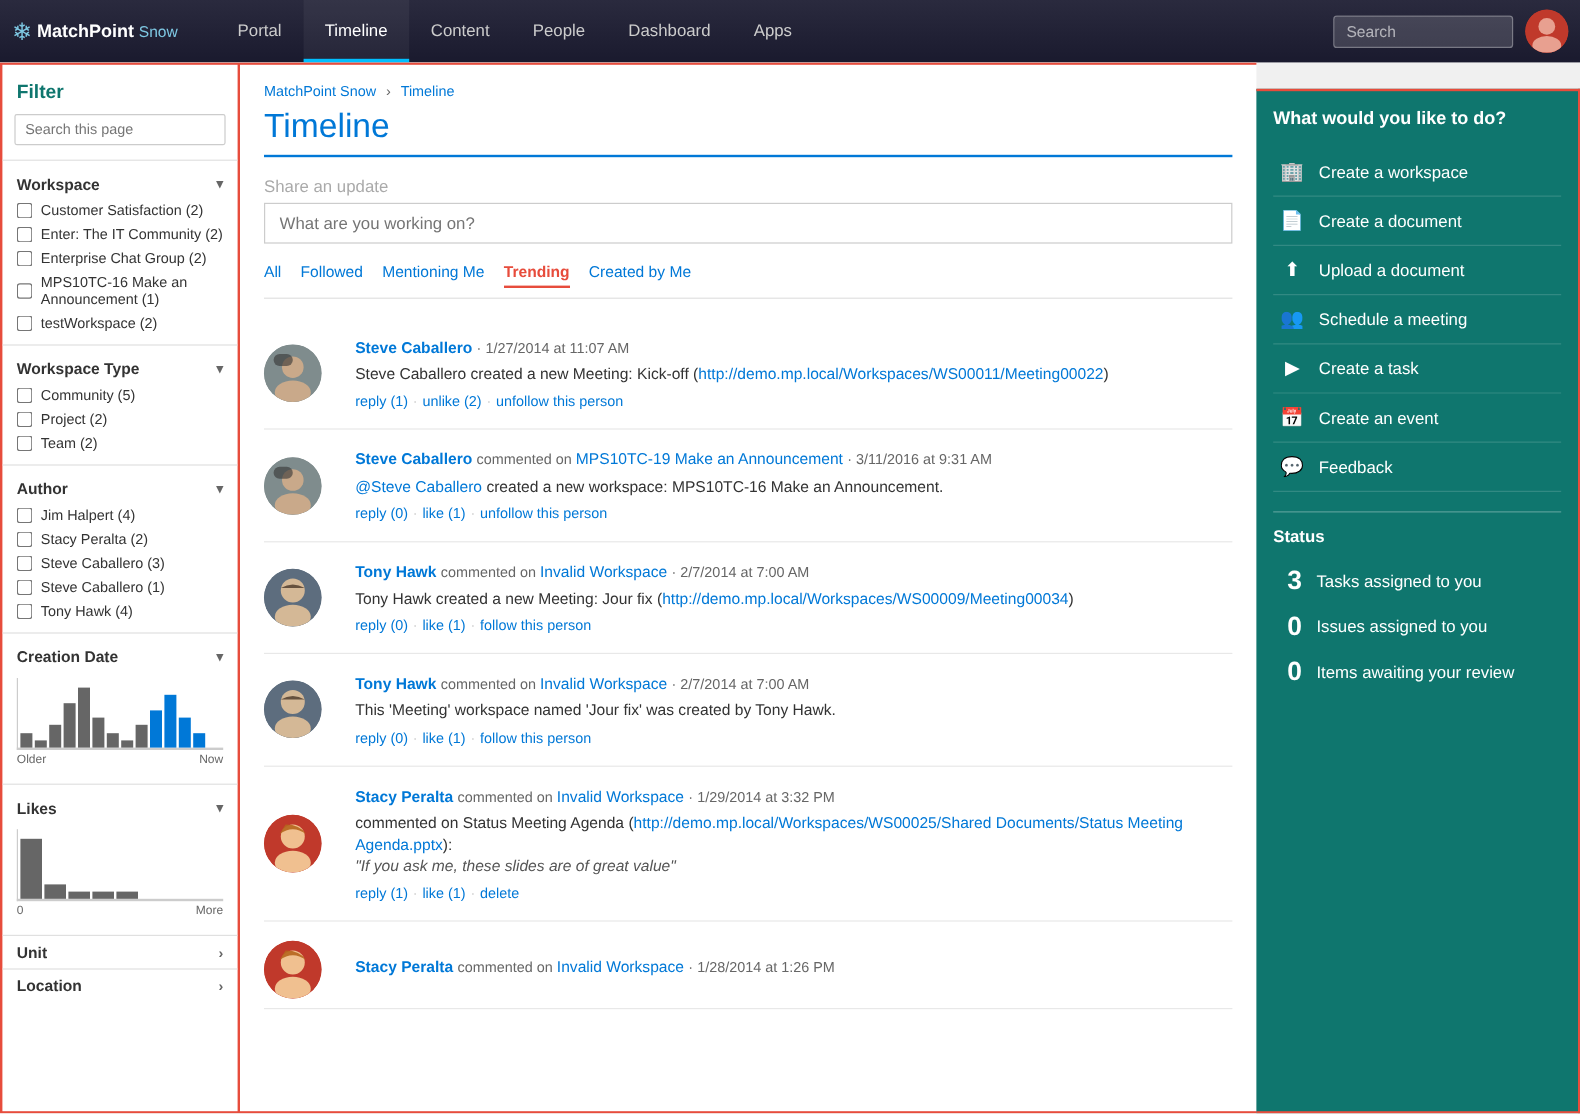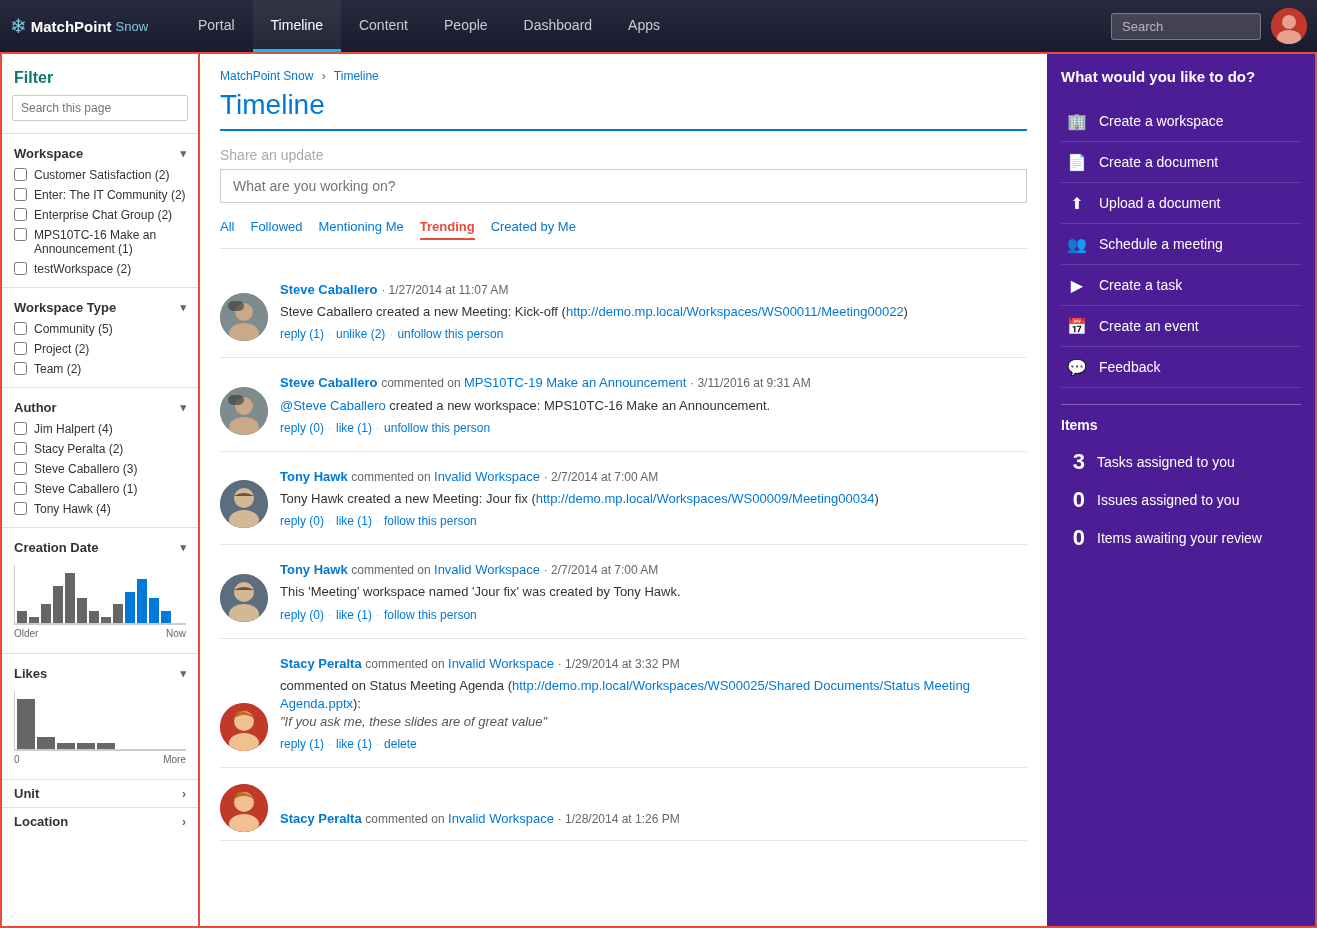--- a/index.html
+++ b/index.html
@@ -129,20 +129,21 @@
       font-weight: 600;
       font-size: 13px;
       color: #333;
     }
     .filter-section-header .chevron {
       font-size: 11px;
       color: #666;
     }
     .filter-item {
       display: flex;
+      align-items: center;
       gap: 7px;
       padding: 3px 12px;
       font-size: 12px;
       color: #333;
       cursor: pointer;
     }
     .filter-item input[type=checkbox] {
       cursor: pointer;
       width: 13px;
       height: 13px;
@@ -255,24 +256,24 @@
       font-weight: 600;
     }
 
     .timeline-feed {
       display: flex;
       flex-direction: column;
       gap: 0;
     }
     .feed-item {
       display: flex;
-      gap: 12px;
+      gap: 28px;
       padding: 16px 0;
       border-bottom: 1px solid #e8e8e8;
-      align-items: flex-end;
+      align-items: center;
     }
     .feed-avatar {
       width: 48px;
       height: 48px;
       border-radius: 50%;
       overflow: hidden;
       flex-shrink: 0;
       display: flex;
       align-items: center;
       justify-content: center;
@@ -310,26 +311,27 @@
       display: flex;
       gap: 4px;
     }
     .feed-actions span { cursor: pointer; }
     .feed-actions .sep { color: #ccc; cursor: default; }
 
     
     .right-panel {
       width: 270px;
       min-width: 270px;
-      background: #4c1d95;
+      background: #0f766e;
       border: 2px solid #e74c3c;
       border-left: none;
       overflow-y: auto;
       color: #fff;
       padding: 14px;
+      margin-top: 22px;
     }
     .right-panel-title {
       font-size: 15px;
       font-weight: 600;
       margin-bottom: 16px;
       color: #fff;
     }
     .action-item {
       display: flex;
       align-items: center;
@@ -767,21 +769,21 @@
     <div class="action-item">
       <span class="action-icon">📅</span>
       <span class="action-label">Create an event</span>
     </div>
     <div class="action-item">
       <span class="action-icon">💬</span>
       <span class="action-label">Feedback</span>
     </div>
 
     <div class="today-section">
-      <div class="today-title">Items</div>
+      <div class="today-title">Status</div>
       <div class="today-item">
         <span class="today-count">3</span>
         <span class="today-label">Tasks assigned to you</span>
       </div>
       <div class="today-item">
         <span class="today-count">0</span>
         <span class="today-label">Issues assigned to you</span>
       </div>
       <div class="today-item">
         <span class="today-count">0</span>

